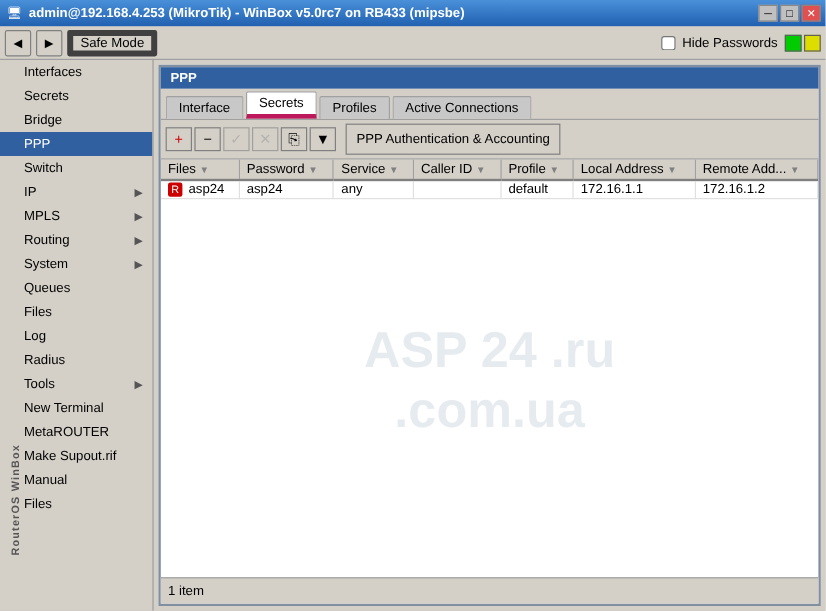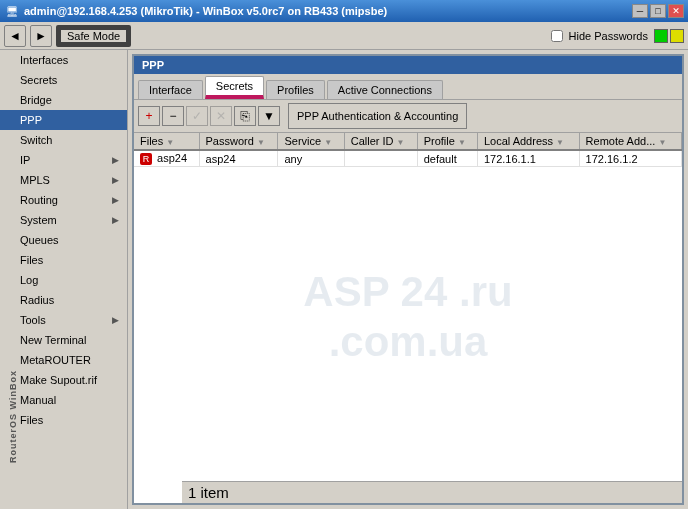--- a/index.html
+++ b/index.html
@@ -291,22 +291,21 @@
     }
 
     
     .status-bar {
       height: 22px;
       background: #d4d0c8;
       border-top: 1px solid #a0a0a0;
       display: flex;
       align-items: center;
       padding: 4px 6px;
-      font-size: 15px;
-      margin-left: 48px;
+      font-size: 11px;
     }
 
     
     .left-edge-label {
       position: absolute;
       left: 8px;
       top: 320px;
       writing-mode: vertical-rl;
       transform: rotate(180deg);
       font-size: 9px;

